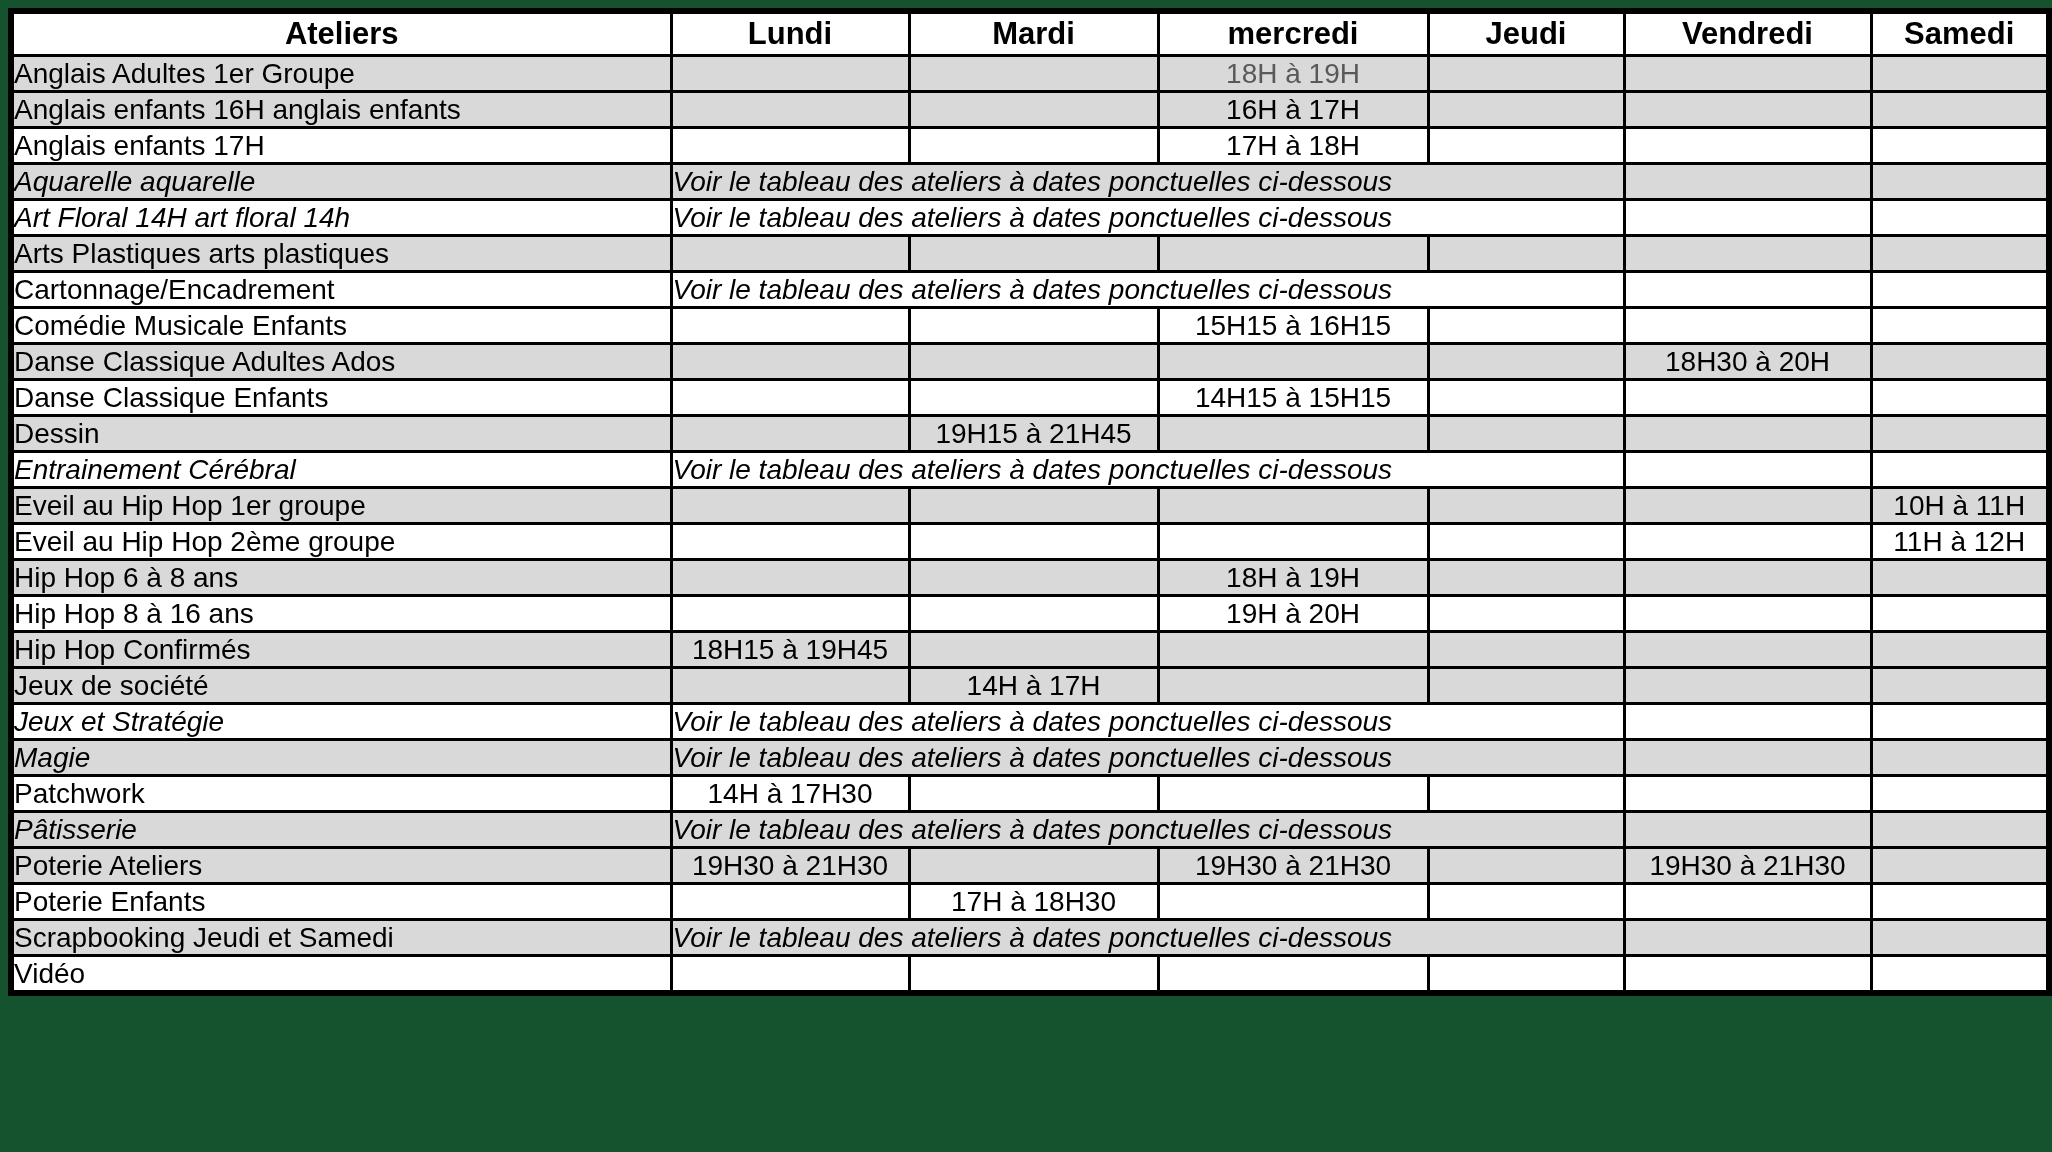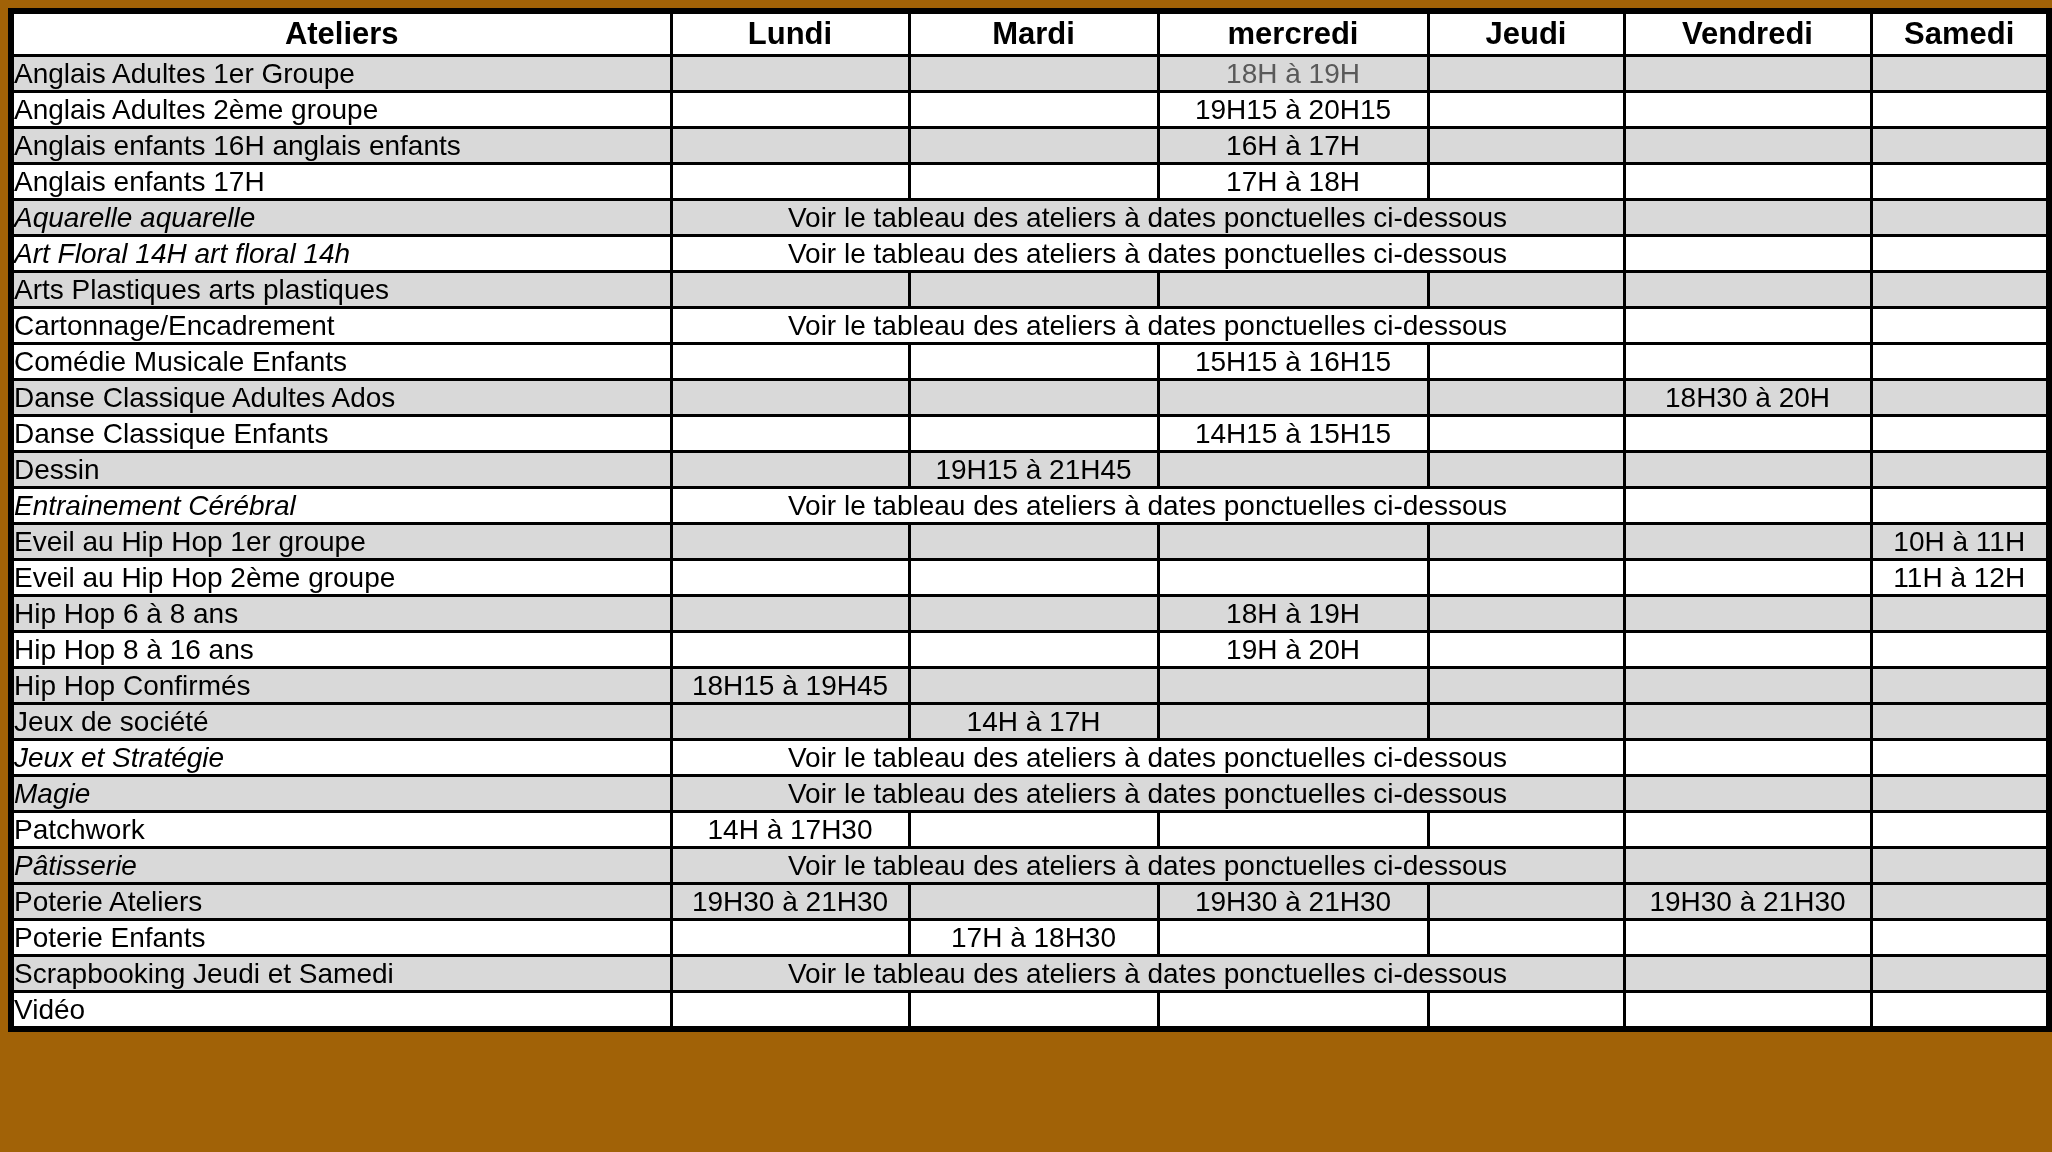--- a/index.html
+++ b/index.html
@@ -7,21 +7,21 @@
     padding: 0;
     background: #ffffff;
     width: 2052px;
     height: 1152px;
     font-family: "Liberation Sans", "DejaVu Sans", sans-serif;
   }
   .sheet {
     position: relative;
     width: 2052px;
     height: 1152px;
-    background: #a16207;
+    background: #14532d;
     overflow: hidden;
   }
   table.schedule {
     position: absolute;
     left: 8px;
     top: 8px;
     width: 2038px;
     border-collapse: collapse;
     table-layout: fixed;
     border: 6px solid #000000;
@@ -55,21 +55,22 @@
   td.name.italic {
     font-style: italic;
   }
   td.time {
     text-align: center;
   }
   td.time.muted {
     color: #595959;
   }
   td.note {
-    text-align: center;
+    font-style: italic;
+    text-align: left;
     padding-left: 14px;
   }
   tr.gray td {
     background: #d9d9d9;
   }
   tr.white td {
     background: #ffffff;
   }
 </style>
 </head>
@@ -100,29 +101,20 @@
     <tbody>
         <tr class="gray">
           <td class="name">Anglais Adultes 1er Groupe</td>
           <td class="time"></td>
           <td class="time"></td>
           <td class="time muted">18H à 19H</td>
           <td class="time"></td>
           <td class="time"></td>
           <td class="time"></td>
         </tr>
-        <tr class="white">
-          <td class="name">Anglais Adultes 2ème groupe</td>
-          <td class="time"></td>
-          <td class="time"></td>
-          <td class="time">19H15 à 20H15</td>
-          <td class="time"></td>
-          <td class="time"></td>
-          <td class="time"></td>
-        </tr>
         <tr class="gray">
           <td class="name">Anglais enfants 16H anglais enfants</td>
           <td class="time"></td>
           <td class="time"></td>
           <td class="time">16H à 17H</td>
           <td class="time"></td>
           <td class="time"></td>
           <td class="time"></td>
         </tr>
         <tr class="white">

